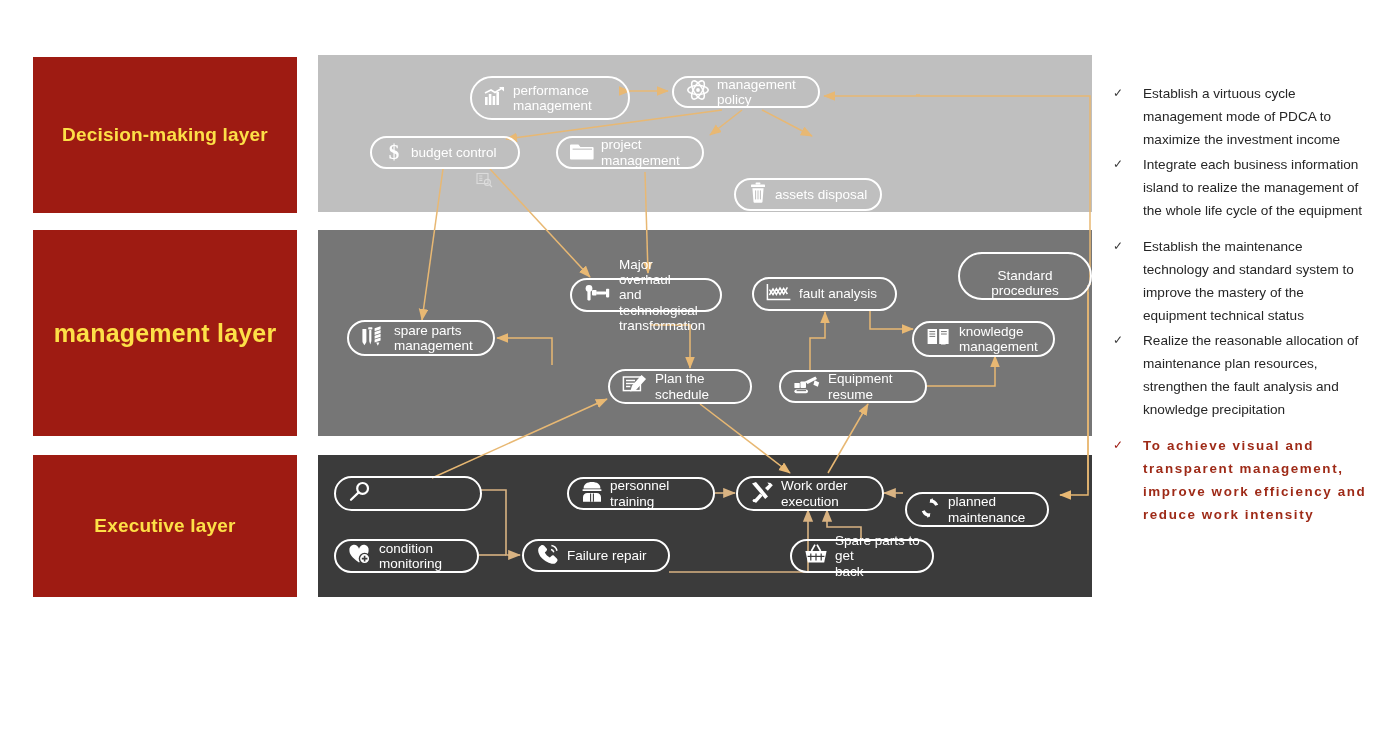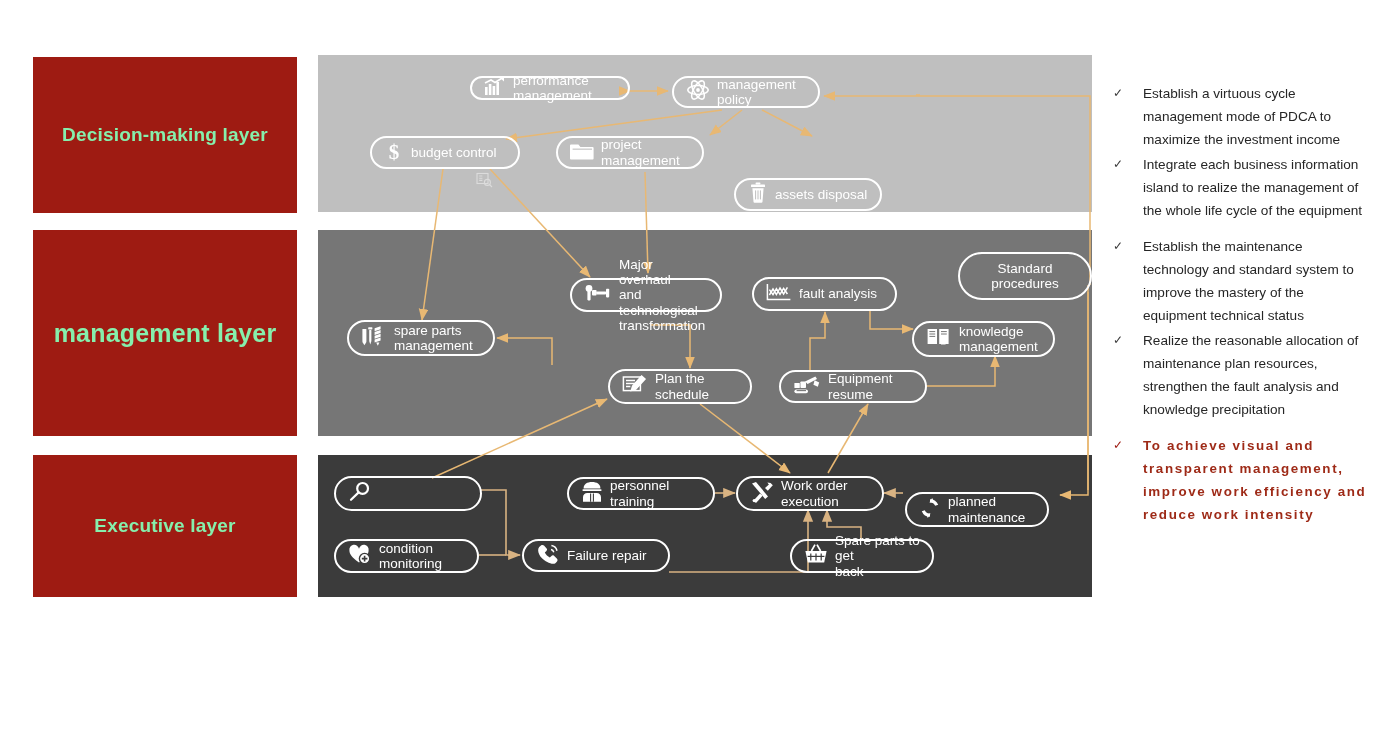--- a/index.html
+++ b/index.html
@@ -6,21 +6,21 @@
   html,body{margin:0;padding:0;}
   body{
     width:1380px;height:730px;background:#ffffff;
     font-family:"Liberation Sans", sans-serif;
     overflow:hidden;position:relative;
   }
   #stage{position:absolute;left:0;top:0;width:1380px;height:730px;}
 
   
   .layer-label{
-    position:absolute;background:#9e1b12;color:#86efac;
+    position:absolute;background:#9e1b12;color:#fde047;
     display:flex;align-items:center;justify-content:center;
     font-weight:bold;letter-spacing:.2px;text-align:center;
     line-height:1.2;
   }
   #lbl-decision{left:33px;top:57px;width:264px;height:156px;font-size:19px;}
   #lbl-management{left:33px;top:230px;width:264px;height:206px;font-size:25px;}
   #lbl-executive{left:33px;top:455px;width:264px;height:142px;font-size:19px;}
 
   
   .band{position:absolute;}
@@ -35,21 +35,21 @@
   .node{
     position:absolute;box-sizing:border-box;
     border:2px solid #ffffff;border-radius:999px;
     color:#ffffff;display:flex;align-items:center;
     padding:0 12px;gap:7px;
     font-size:13.5px;line-height:1.12;
     background:transparent;
   }
   .node .ico{flex:0 0 auto;display:block;}
   .node .txt{display:block;white-space:pre-line;}
-  .node.center{justify-content:center;padding:0 14px;}
+  .node.center{justify-content:center;padding:0 14px;align-items:flex-end;}
   .node.center .txt{text-align:center;}
 
   
   #stray-glyph{
     position:absolute;left:476px;top:172px;width:17px;height:16px;
     opacity:.45;color:#ffffff;
   }
 
   
   #bullets{position:absolute;left:1113px;top:82px;width:258px;}
@@ -141,21 +141,21 @@
 
       <polyline points="481,490 506,490 506,555 520,555" marker-end="url(#ahs)"></polyline>
       <line x1="479" y1="555" x2="506" y2="555"></line>
 
       <polyline points="669,572 808,572 808,510" marker-end="url(#ahs)"></polyline>
 
       <polyline points="861,540 861,527 827,527 827,510" marker-end="url(#ahs)"></polyline>
     </g>
   </svg>
 
-  <div class="node" style="left:470px;top:76px;width:160px;height:24px;">
+  <div class="node" style="left:470px;top:76px;width:160px;height:44px;">
     <span class="ico">
       <svg width="22" height="20" viewBox="0 0 22 20" fill="#fff">
           <rect x="1" y="11" width="2.6" height="8"></rect>
           <rect x="4.8" y="8" width="2.6" height="11"></rect>
           <rect x="8.6" y="10" width="2.6" height="9"></rect>
           <rect x="12.4" y="6" width="2.6" height="13"></rect>
           <path d="M1 7 L7 4 L11 6.5 L19 1.5" stroke="#fff" stroke-width="1.6" fill="none"></path>
           <path d="M15 1 L20 1 L20 5.4 z"></path>
         </svg>
     </span>

